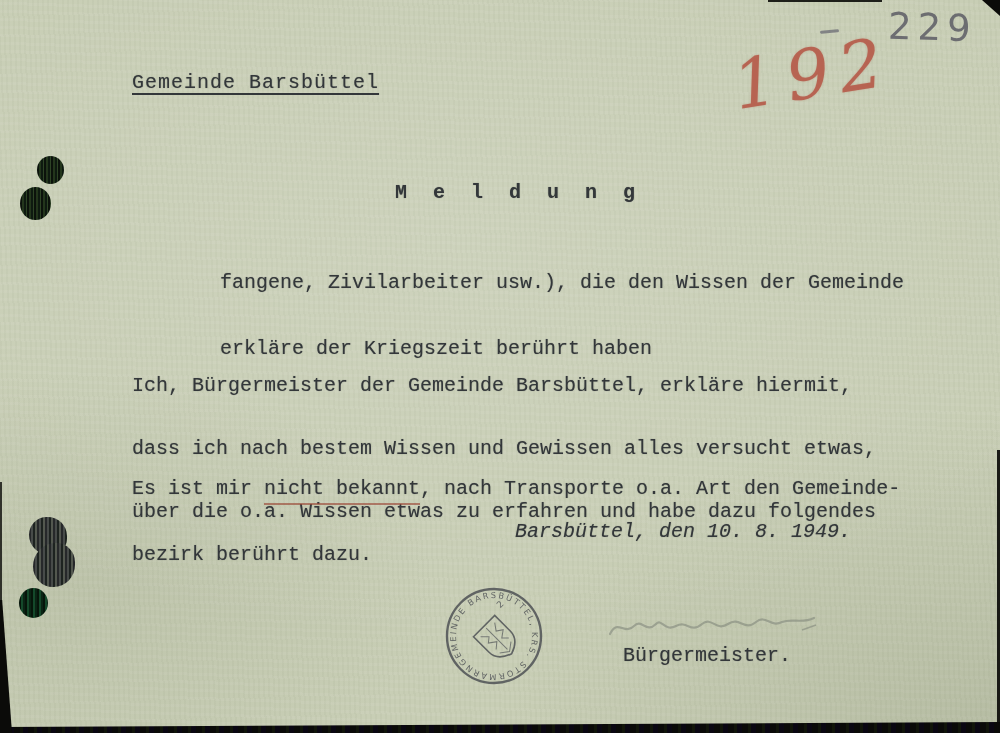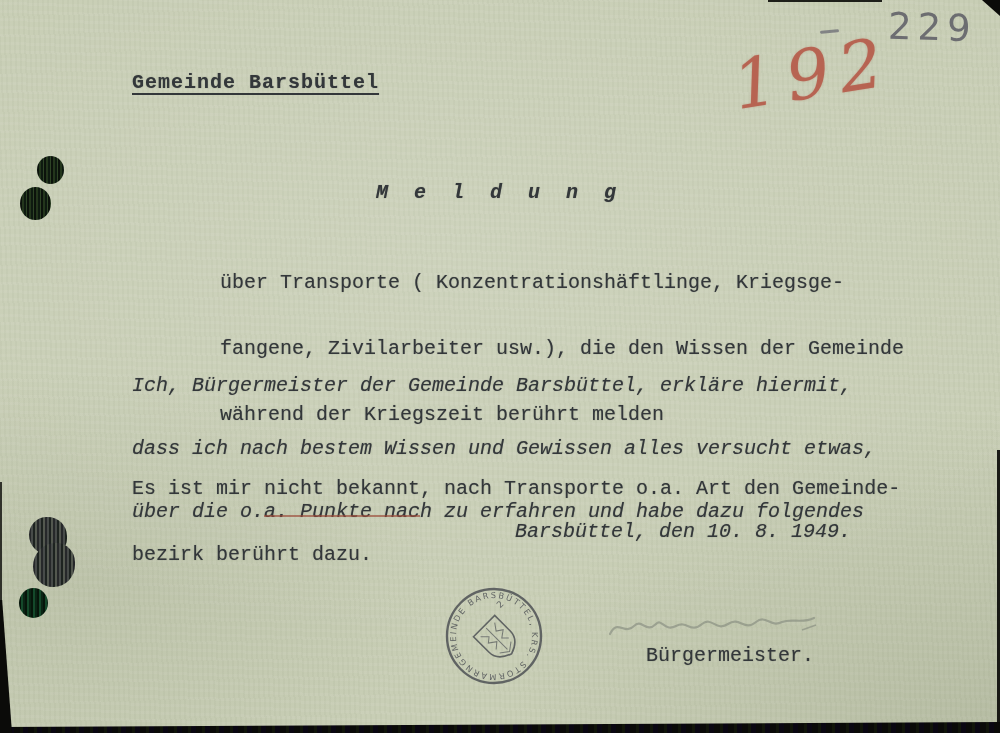--- a/index.html
+++ b/index.html
@@ -8,24 +8,24 @@
   .paper{position:absolute;left:0;top:0;width:1000px;height:733px;
     background:
       radial-gradient(120% 90% at 45% 35%, rgba(255,255,255,.10), rgba(0,0,0,0) 60%),
       radial-gradient(90% 80% at 100% 100%, rgba(70,80,50,.14), rgba(0,0,0,0) 55%),
       radial-gradient(60% 50% at 8% 80%, rgba(90,100,70,.10), rgba(0,0,0,0) 60%),
       repeating-linear-gradient(87deg, rgba(110,120,90,.05) 0 2px, rgba(0,0,0,0) 2px 5px),
       repeating-linear-gradient(2deg, rgba(255,255,255,.05) 0 3px, rgba(0,0,0,0) 3px 8px),
       #c8ceb5;}
   .tw{position:absolute;color:#33373a;font-size:20px;line-height:21px;white-space:pre;
       text-shadow:0 0 1px rgba(40,44,46,.45);} 
-  .sender{font-weight:bold;letter-spacing:1px;text-decoration:underline;
+  .sender{font-weight:normal;letter-spacing:1px;text-decoration:underline;
           text-decoration-thickness:2px;text-underline-offset:5px;}
   .title{font-weight:bold;letter-spacing:7px;}
-  .u{border-bottom:2px solid rgba(155,72,55,.65);padding-bottom:15px;}
+  .u{border-bottom:2px solid rgba(155,72,55,.65);padding-bottom:3px;}
   .red-num{position:absolute;left:733px;top:40px;color:rgba(181,90,73,.88);
       font-family:"DejaVu Serif",serif;font-style:italic;font-size:68px;line-height:1;
       letter-spacing:10px;transform:rotate(-9deg);text-shadow:0 0 2px rgba(181,90,73,.35);}
   .pencil-num{position:absolute;left:888px;top:9px;color:#5d5d66;
       font-family:"DejaVu Sans",sans-serif;font-size:37px;line-height:1;letter-spacing:6px;
       transform:rotate(1.5deg);opacity:.85;}
   .pencil-dash{position:absolute;left:820px;top:30px;width:19px;height:3px;background:#6f7078;
       border-radius:2px;transform:rotate(-5deg);opacity:.8;}
   .hole{position:absolute;border-radius:50%;
       background:repeating-linear-gradient(90deg,#0b120b 0 2px,#23361c 2px 4px,#0e1a10 4px 6px,#2e4426 6px 7px);}
@@ -49,32 +49,31 @@
 
 <div class="stage">
   <div class="paper">
 
     <div class="tw sender" style="left:132px;top:72px;">Gemeinde Barsbüttel</div>
 
     <div class="pencil-num">229</div>
     <div class="red-num">192</div>
     <div class="pencil-dash"></div>
 
-    <div class="tw title" style="left:376px;top:182px;font-style:italic;">M e l d u n g</div>
+    <div class="tw title" style="left:395px;top:182px;">M e l d u n g</div>
 
     <div class="tw" style="left:220px;top:228px;line-height:22px;">
-      <div>über Transporte ( Konzentrationshäftlinge, Kriegsge-</div>
       <div>fangene, Zivilarbeiter usw.), die den Wissen der Gemeinde</div>
-      <div>während der Kriegszeit berührt melden</div>
+      <div>erkläre der Kriegszeit berührt haben</div>
     </div>
 
-    <div class="tw" style="left:132px;top:333px;font-style:italic;">
+    <div class="tw" style="left:132px;top:333px;">
       <div>Ich, Bürgermeister der Gemeinde Barsbüttel, erkläre hiermit,</div>
       <div>dass ich nach bestem Wissen und Gewissen alles versucht etwas,</div>
-      <div>über die o.a. Punkte nach zu erfahren und habe dazu folgendes</div>
+      <div>über die o.a. Wissen etwas zu erfahren und habe dazu folgendes</div>
     </div>
 
     <div class="tw" style="left:132px;top:434px;line-height:22px;">
       <div><span>Es ist mir </span><span class="u">nicht bekannt</span><span>, nach Transporte o.a. Art den Gemeinde-</span></div>
       <div>bezirk berührt dazu.</div>
     </div>
 
     <div class="tw" style="left:515px;top:521px;font-style:italic;">Barsbüttel, den 10. 8. 1949.</div>
 
     <svg class="stamp" viewBox="0 0 120 120">
@@ -90,21 +89,21 @@
       <text x="84" y="45" font-family="DejaVu Sans, sans-serif" font-size="9" fill="#4a4d52">2</text>
     </svg>
 
     <svg class="signature" viewBox="0 0 215 38">
       <path d="M4,26 C12,10 18,28 28,18 C36,10 40,26 50,16 C56,10 58,24 70,18
                C82,12 84,26 96,16 C106,8 110,24 122,16 C134,8 138,24 150,14
                C160,6 164,20 176,14 C186,10 196,16 208,10" fill="none" stroke="#878d80" stroke-width="2.2" stroke-linecap="round"></path>
       <path d="M196,22 l14,-5" fill="none" stroke="#878d80" stroke-width="1.6"></path>
     </svg>
 
-    <div class="tw" style="left:646px;top:645px;">Bürgermeister.</div>
+    <div class="tw" style="left:623px;top:645px;">Bürgermeister.</div>
 
     <div class="hole" style="left:37px;top:156px;width:27px;height:28px;"></div>
     <div class="hole" style="left:20px;top:187px;width:31px;height:33px;"></div>
     <div class="hole gray" style="left:29px;top:517px;width:38px;height:38px;border-radius:48% 52% 45% 55%;"></div>
     <div class="hole gray" style="left:33px;top:543px;width:42px;height:44px;border-radius:55% 45% 52% 48%;"></div>
     <div class="hole green" style="left:19px;top:588px;width:29px;height:30px;"></div>
 
     <div class="edge bottom-bar"></div>
     <div class="edge left-wedge"></div>
     <div class="edge left-sliver"></div>

